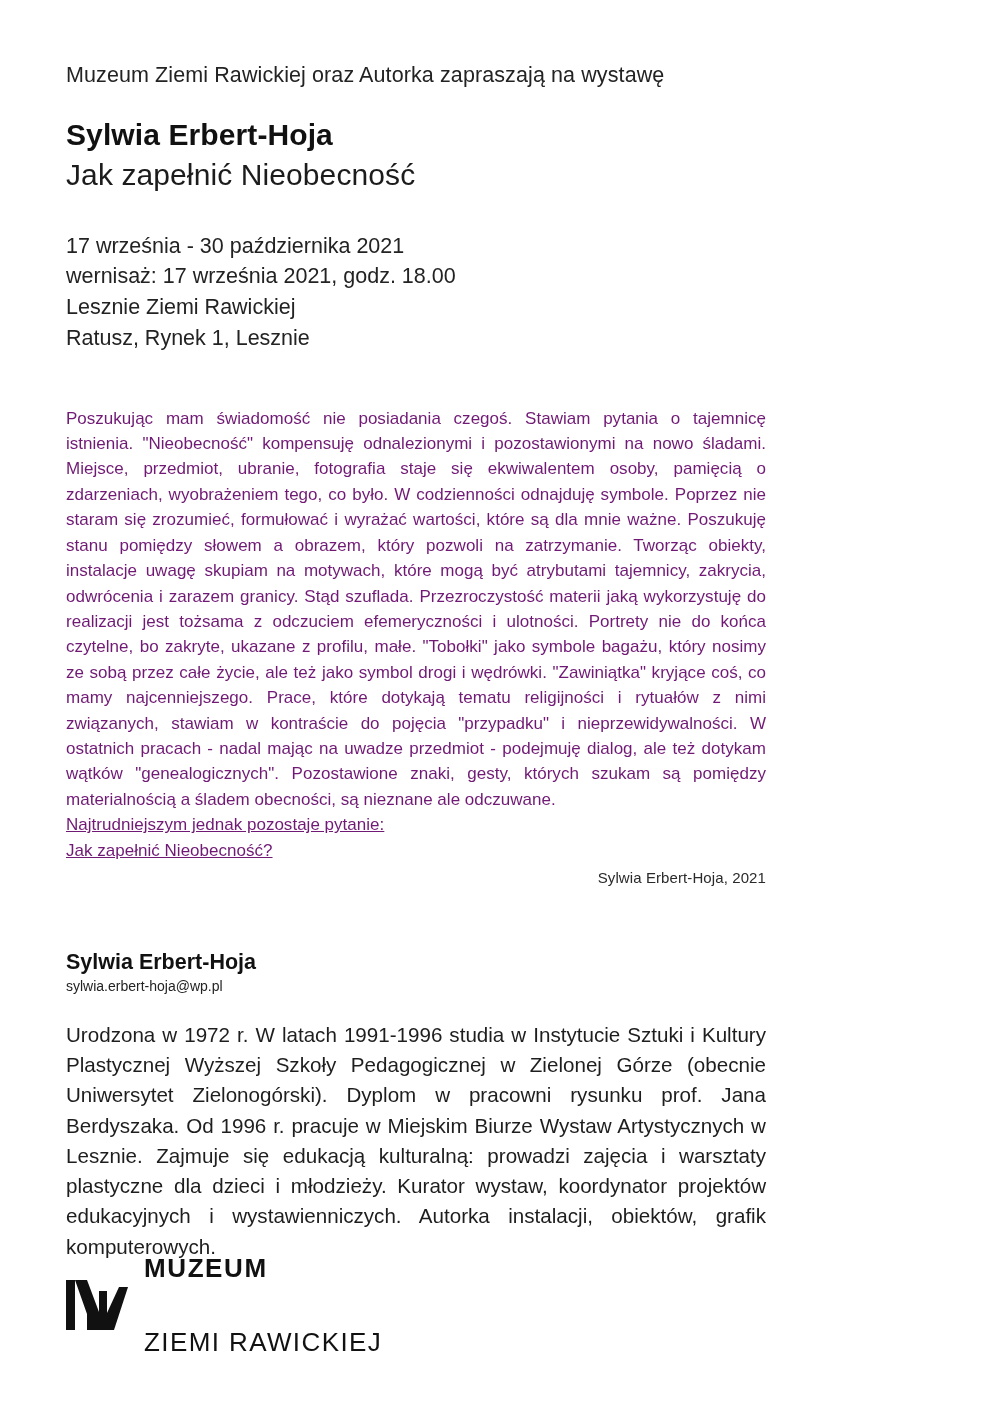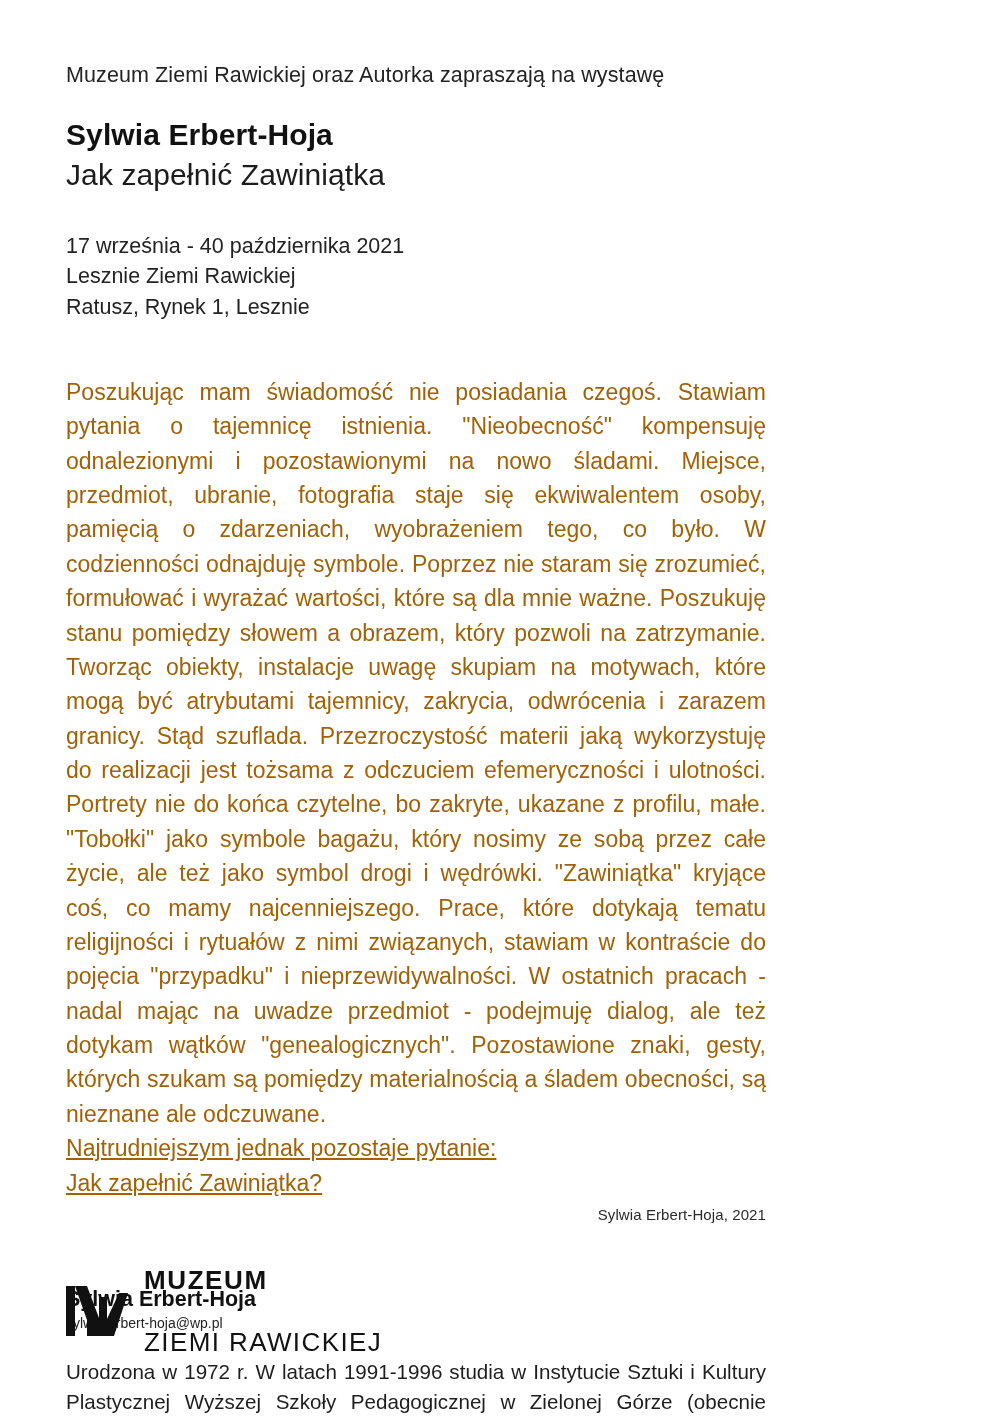--- a/index.html
+++ b/index.html
@@ -58,25 +58,25 @@
     line-height: 1.43;
     color: #232323;
     margin: 0 0 52px 0;
   }
   .details div {
     white-space: nowrap;
   }
 
   
   .statement {
-    font-size: 23px;
+    font-size: 17px;
     line-height: 1.495;
     text-align: justify;
     text-justify: inter-word;
-    color: #a16207;
+    color: #701a75;
     margin: 0;
     letter-spacing: 0.02px;
   }
   .statement .last-lines {
     text-align: left;
     text-decoration: underline;
   }
   .signature {
     text-align: right;
     font-size: 15px;
@@ -135,45 +135,46 @@
     font-size: 26px;
     font-weight: bold;
     letter-spacing: 1.6px;
     color: #111111;
   }
   .logo-text .l2 {
     font-size: 26px;
     font-weight: normal;
     letter-spacing: 1.4px;
     color: #111111;
-    margin-top: 4px;
+    margin-top: 16px;
   }
 </style>
 </head>
 <body>
 
 <div class="page">
 
   <p class="invite-line">Muzeum Ziemi Rawickiej oraz Autorka zapraszają na wystawę</p>
 
   <div class="title-block">
     <h1 class="artist-name">Sylwia Erbert-Hoja</h1>
-    <h2 class="exhibition-title">Jak zapełnić Zawiniątka</h2>
+    <h2 class="exhibition-title">Jak zapełnić Nieobecność</h2>
   </div>
 
   <div class="details">
-    <div>17 września - 40 października 2021</div>
+    <div>17 września - 30 października 2021</div>
+    <div>wernisaż: 17 września 2021, godz. 18.00</div>
     <div>Lesznie Ziemi Rawickiej</div>
     <div>Ratusz, Rynek 1, Lesznie</div>
   </div>
 
   <div class="statement">
     <div>Poszukując mam świadomość nie posiadania czegoś. Stawiam pytania o tajemnicę istnienia. "Nieobecność" kompensuję odnalezionymi i pozostawionymi na nowo śladami. Miejsce, przedmiot, ubranie, fotografia staje się ekwiwalentem osoby, pamięcią o zdarzeniach, wyobrażeniem tego, co było. W codzienności odnajduję symbole. Poprzez nie staram się zrozumieć, formułować i wyrażać wartości, które są dla mnie ważne. Poszukuję stanu pomiędzy słowem a obrazem, który pozwoli na zatrzymanie. Tworząc obiekty, instalacje uwagę skupiam na motywach, które mogą być atrybutami tajemnicy, zakrycia, odwrócenia i zarazem granicy. Stąd szuflada. Przezroczystość materii jaką wykorzystuję do realizacji jest tożsama z odczuciem efemeryczności i ulotności. Portrety nie do końca czytelne, bo zakryte, ukazane z profilu, małe. "Tobołki" jako symbole bagażu, który nosimy ze sobą przez całe życie, ale też jako symbol drogi i wędrówki. "Zawiniątka" kryjące coś, co mamy najcenniejszego. Prace, które dotykają tematu religijności i rytuałów z nimi związanych, stawiam w kontraście do pojęcia "przypadku" i nieprzewidywalności. W ostatnich pracach - nadal mając na uwadze przedmiot - podejmuję dialog, ale też dotykam wątków "genealogicznych". Pozostawione znaki, gesty, których szukam są pomiędzy materialnością a śladem obecności, są nieznane ale odczuwane.</div>
     <div class="last-lines">Najtrudniejszym jednak pozostaje pytanie:</div>
-    <div class="last-lines">Jak zapełnić Zawiniątka?</div>
+    <div class="last-lines">Jak zapełnić Nieobecność?</div>
   </div>
   <p class="signature">Sylwia Erbert-Hoja, 2021</p>
 
   <div class="bio-block">
     <p class="bio-name">Sylwia Erbert-Hoja</p>
     <p class="bio-email">sylwia.erbert-hoja@wp.pl</p>
     <p class="bio-text">Urodzona w 1972 r. W latach 1991-1996 studia w Instytucie Sztuki i Kultury Plastycznej Wyższej Szkoły Pedagogicznej w Zielonej Górze (obecnie Uniwersytet Zielonogórski). Dyplom w pracowni rysunku prof. Jana Berdyszaka. Od 1996 r. pracuje w Miejskim Biurze Wystaw Artystycznych w Lesznie. Zajmuje się edukacją kulturalną: prowadzi zajęcia i warsztaty plastyczne dla dzieci i młodzieży. Kurator wystaw, koordynator projektów edukacyjnych i wystawienniczych. Autorka instalacji, obiektów, grafik komputerowych.</p>
   </div>
 
   <div class="footer">

